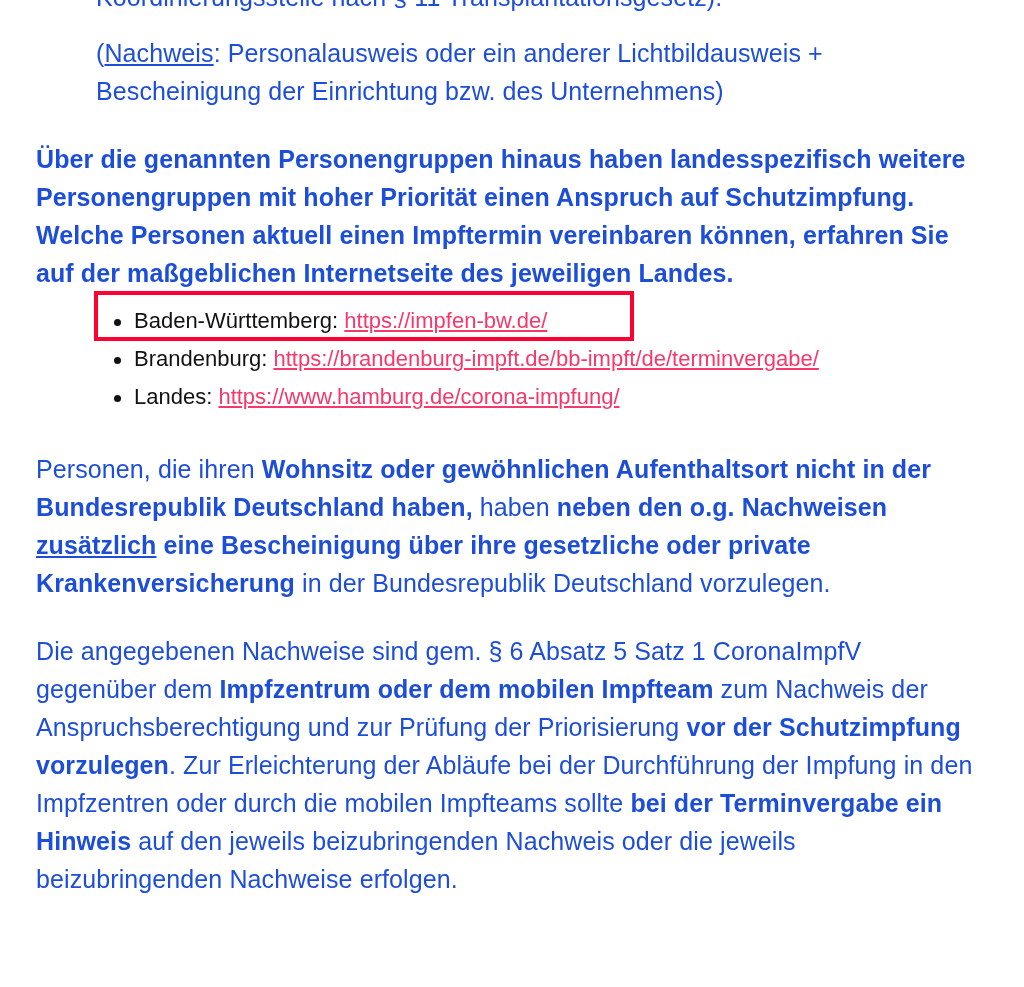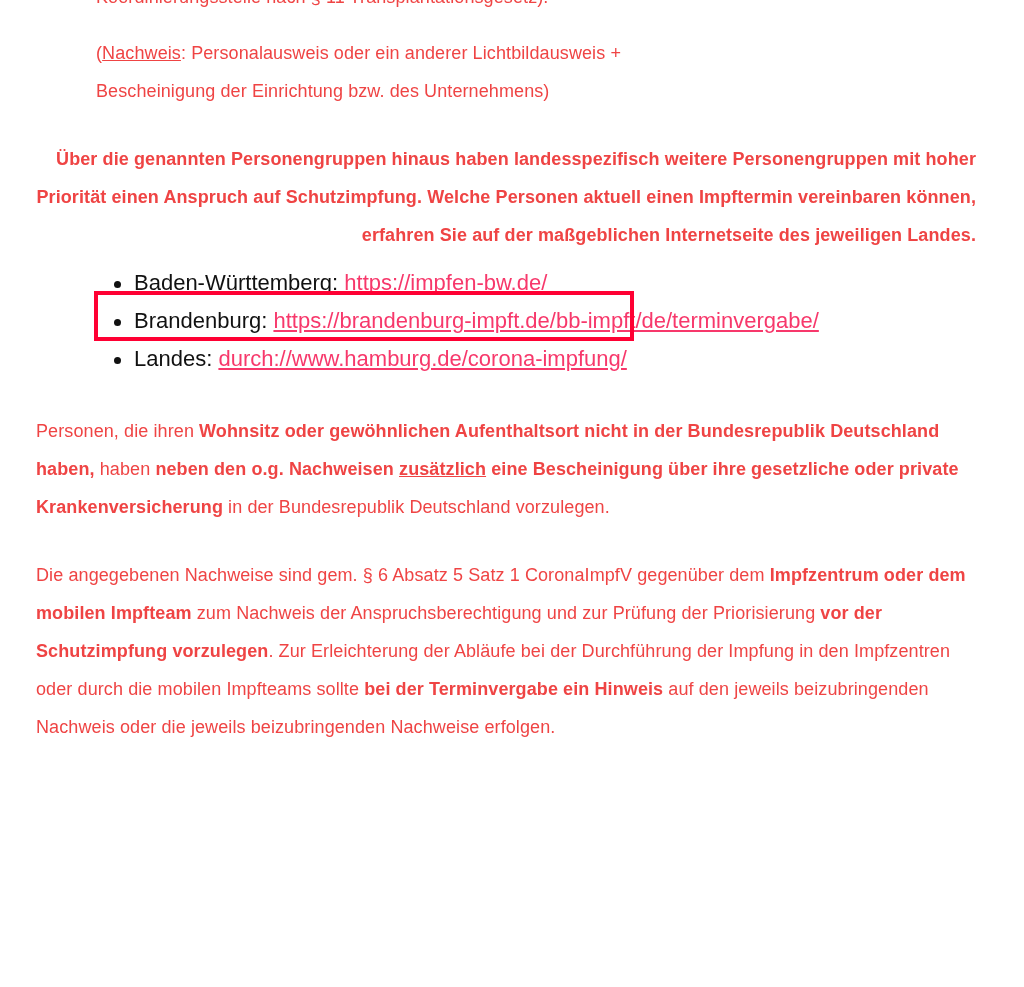--- a/index.html
+++ b/index.html
@@ -22,31 +22,30 @@
     box-sizing: border-box;
   }
   .content {
     position: absolute;
     left: 36px;
     top: -22px;
     width: 940px;
   }
   p {
     margin: 0 0 0 0;
-    font-size: 18px;
+    font-size: 25px;
     line-height: 38px;
-    color: #ef4444;
+    color: #1d4ed8;
     letter-spacing: 0.1px;
   }
   .indent {
     padding-left: 60px;
   }
   .bold {
     font-weight: bold;
-    text-align: right;
   }
   .underline {
     text-decoration: underline;
   }
   .link {
     color: #f7386b;
   }
   ul.state-list {
     list-style: none;
     margin: 10px 0 0 0;
@@ -104,21 +103,21 @@
     </p>
 
     <ul class="state-list">
       <li>
         <span>Baden-Württemberg: </span><a class="link" href="#">https://impfen-bw.de/</a>
       </li>
       <li>
         <span>Brandenburg: </span><a class="link" href="#">https://brandenburg-impft.de/bb-impft/de/terminvergabe/</a>
       </li>
       <li>
-        <span>Landes: </span><a class="link" href="#">durch://www.hamburg.de/corona-impfung/</a>
+        <span>Landes: </span><a class="link" href="#">https://www.hamburg.de/corona-impfung/</a>
       </li>
     </ul>
 
     <div class="block-gap-large"></div>
 
     <p>
       <span>Personen, die ihren </span><span class="bold">Wohnsitz oder gewöhnlichen Aufenthaltsort nicht in der Bundesrepublik Deutschland haben,</span><span> haben </span><span class="bold">neben den o.g. Nachweisen </span><span class="bold underline">zusätzlich</span><span class="bold"> eine Bescheinigung über ihre gesetzliche oder private Krankenversicherung</span><span> in der Bundesrepublik Deutschland vorzulegen.</span>
     </p>
 
     <div class="block-gap"></div>

